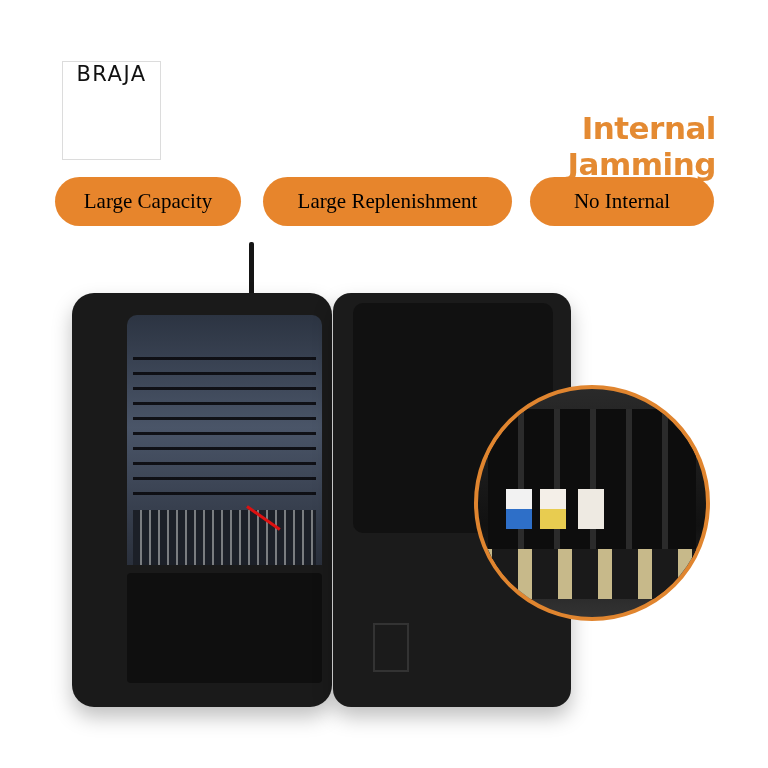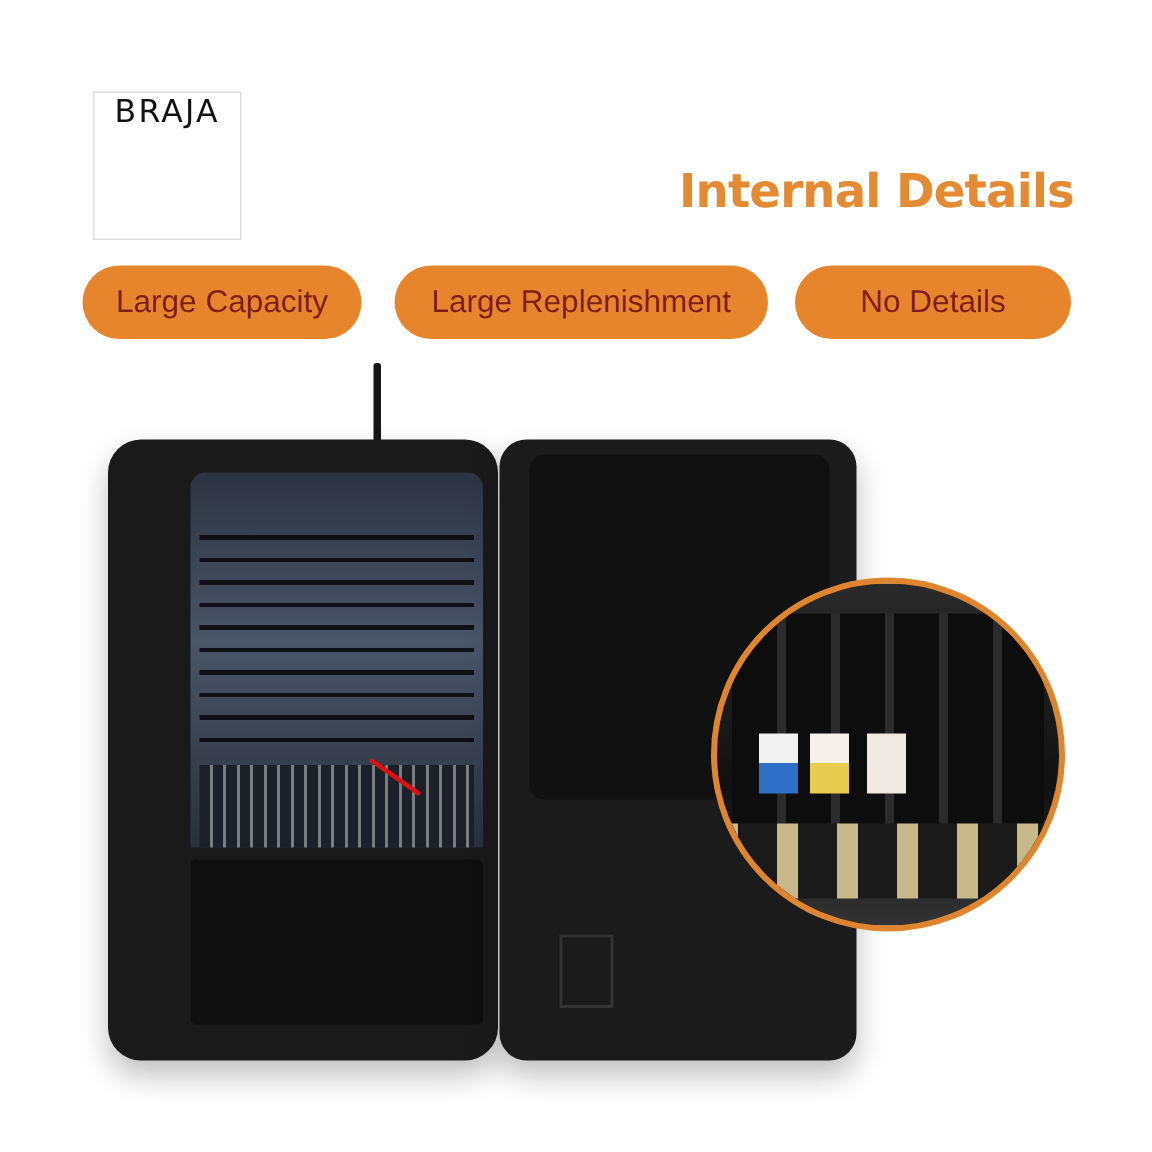--- a/index.html
+++ b/index.html
@@ -18,23 +18,23 @@
     font-family: "DejaVu Sans", sans-serif;
     font-size: 21px; letter-spacing: 1.5px; color: #111; font-weight: 400;
   }
   .title {
     position: absolute; left: 426px; top: 110px; width: 290px;
     font-family: "DejaVu Sans", sans-serif; font-weight: bold;
     font-size: 31px; color: #e48a32; text-align: right; letter-spacing: -0.5px;
   }
   .pill {
     position: absolute; top: 177px; height: 49px; border-radius: 25px;
-    background: #e7852c; color: #7f1d1d;
+    background: #e7852c; color: #000000;
     display: flex; align-items: center; justify-content: center;
-    font-family: Liberation Sans, sans-serif; font-size: 21px;
+    font-family: Liberation Serif, serif; font-size: 21px;
   }
   .pill.p1 { left: 55px; width: 186px; }
   .pill.p2 { left: 263px; width: 249px; }
   .pill.p3 { left: 530px; width: 184px; }
 
   .scene { position: absolute; left: 0; top: 235px; width: 768px; height: 520px; }
   .antenna { position: absolute; left: 249px; top: 7px; width: 5px; height: 60px; background: #151515; border-radius: 2px; }
   .cabinet {
     position: absolute; left: 72px; top: 58px; width: 260px; height: 414px;
     background: #1a1a1a; border-radius: 22px;
@@ -72,25 +72,25 @@
   .card.c2 { left: 62px; background: linear-gradient(180deg,#f4efe8 50%, #e8cc50 50%); }
   .card.c3 { left: 100px; background: #eeeae2; }
 </style>
 </head>
 <body>
 
 <div class="logo">
   <span>BRAJA</span>
 </div>
 
-<div class="title">Internal Details</div>
+<div class="title">Internal Jamming</div>
 
 <div class="pill p1">Large Capacity</div>
 <div class="pill p2">Large Replenishment</div>
-<div class="pill p3">No Details</div>
+<div class="pill p3">No Internal</div>
 
 <div class="scene">
   <div class="antenna"></div>
   <div class="cabinet">
     <div class="inner">
       <div class="slots"></div>
       <div class="channels"></div>
       <div class="arrow"></div>
     </div>
     <div class="bin"></div>

